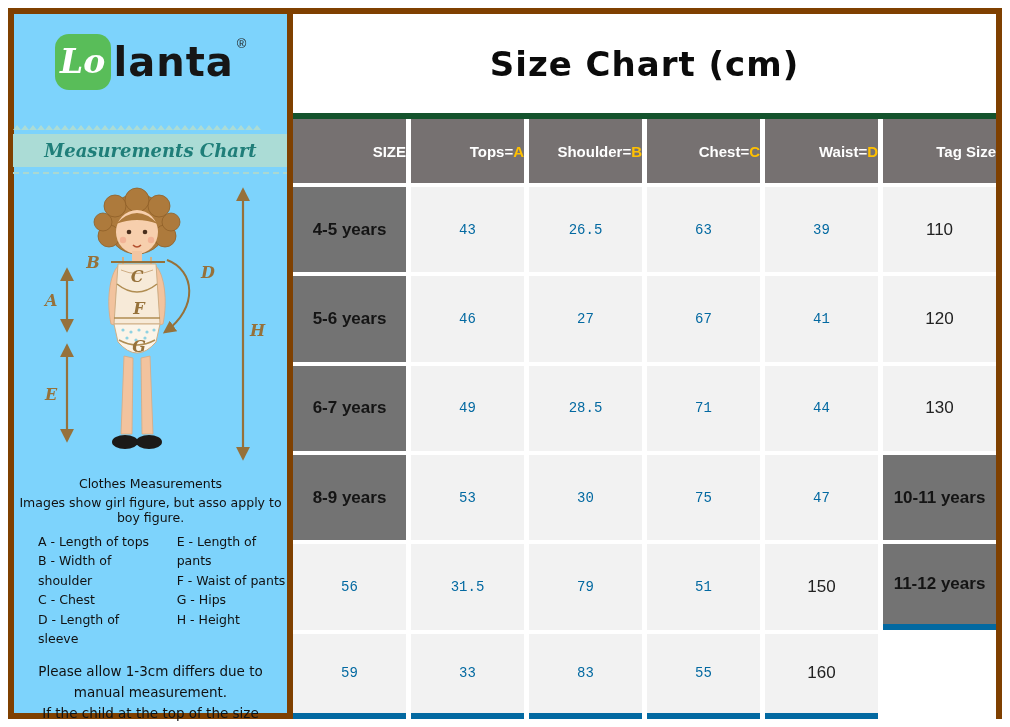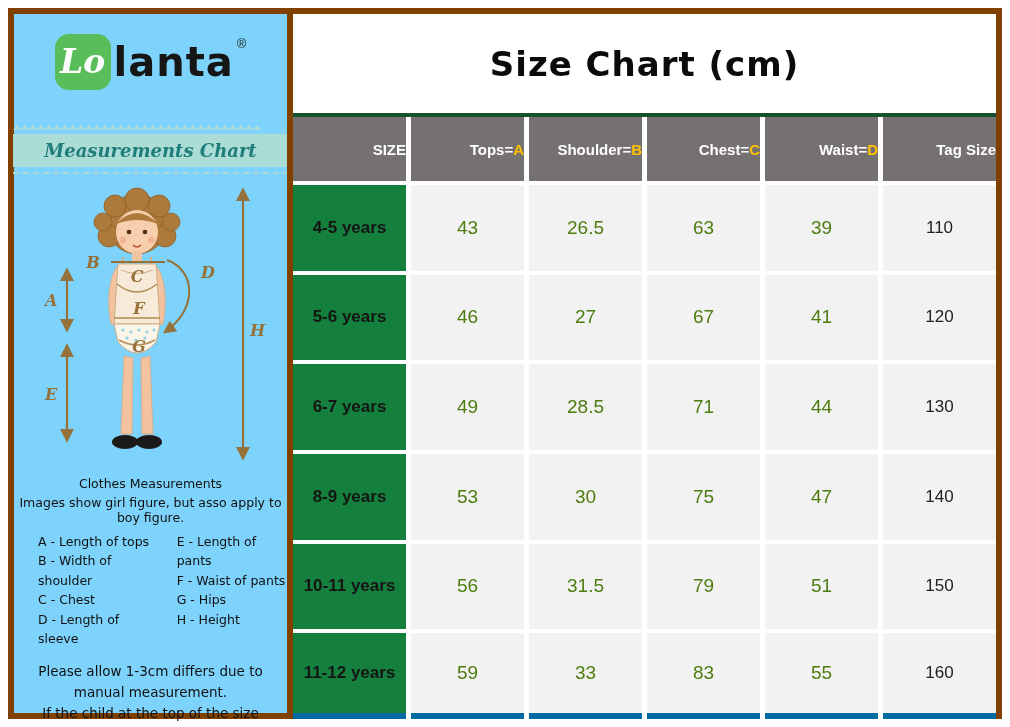--- a/index.html
+++ b/index.html
@@ -20,27 +20,27 @@
   .figure-wrap{margin-top:4px;}
   .meas-text{text-align:center;font-family:"DejaVu Sans",sans-serif;color:#111;}
   .clothes-head{font-size:12.5px;margin-top:2px;}
   .clothes-note{font-size:12.5px;margin-top:4px;}
   .legend{display:flex;gap:16px;margin-top:7px;font-family:"DejaVu Sans",sans-serif;font-size:12.5px;color:#111;margin-left:24px;}
   .legend ul{list-style:none;margin:0;padding:0;text-align:left;line-height:1.55;}
   .notes{margin-top:13px;text-align:center;font-family:"DejaVu Sans",sans-serif;font-size:13.5px;color:#111;line-height:1.55;width:252px;}
   .icon-row{margin-top:4px;}
   
   .right-panel{flex:1;display:flex;flex-direction:column;background:#fff;}
-  .title-area{height:99px;flex:0 0 99px;display:flex;align-items:center;justify-content:center;border-bottom:4px solid #14532d;box-sizing:content-box;}
+  .title-area{height:99px;flex:0 0 99px;display:flex;align-items:center;justify-content:center;border-bottom:6px solid #14532d;box-sizing:content-box;}
   .page-title{font-family:"DejaVu Sans",sans-serif;font-weight:700;font-size:34px;color:#0b0b0b;letter-spacing:1px;}
   .size-table{flex:1;display:grid;grid-template-columns:repeat(6,1fr);grid-template-rows:64px repeat(6,1fr);column-gap:5px;row-gap:4px;background:#fff;}
   .hcell{background:#767171;color:#fff;display:flex;align-items:center;justify-content:flex-end;font-weight:700;font-size:15px;}
   .hcell .yl{color:#FFC000;}
-  .rlabel{background:#15803d;display:flex;align-items:center;justify-content:center;font-weight:700;font-size:17px;color:#141414;text-align:right;}
-  .dcell{background:#F2F2F2;display:flex;align-items:center;justify-content:center;font-size:19px;color:#4d7c0f;}
+  .rlabel{background:#737373;display:flex;align-items:center;justify-content:center;font-weight:700;font-size:17px;color:#141414;text-align:right;}
+  .dcell{background:#F2F2F2;display:flex;align-items:center;justify-content:center;font-size:14px;color:#0369a1;font-family:Liberation Mono, monospace;}
   .tcell{background:#F2F2F2;display:flex;align-items:center;justify-content:center;font-size:17px;color:#222;}
   .size-table > .last{border-bottom:6px solid #0369a1;box-sizing:border-box;}
   
   .figlbl{font-family:"DejaVu Serif",serif;font-style:italic;font-weight:bold;fill:#96713A;font-size:16px;}
 </style>
 </head>
 <body>
 
 <div class="frame">
 
@@ -285,21 +285,20 @@
       <div class="dcell">28.5</div>
       <div class="dcell">71</div>
       <div class="dcell">44</div>
       <div class="tcell">130</div>
 
       <div class="rlabel">8-9 years</div>
       <div class="dcell">53</div>
       <div class="dcell">30</div>
       <div class="dcell">75</div>
       <div class="dcell">47</div>
-      <div class="tcell">140</div>
 
       <div class="rlabel">10-11 years</div>
       <div class="dcell">56</div>
       <div class="dcell">31.5</div>
       <div class="dcell">79</div>
       <div class="dcell">51</div>
       <div class="tcell">150</div>
 
       <div class="rlabel last">11-12 years</div>
       <div class="dcell last">59</div>

